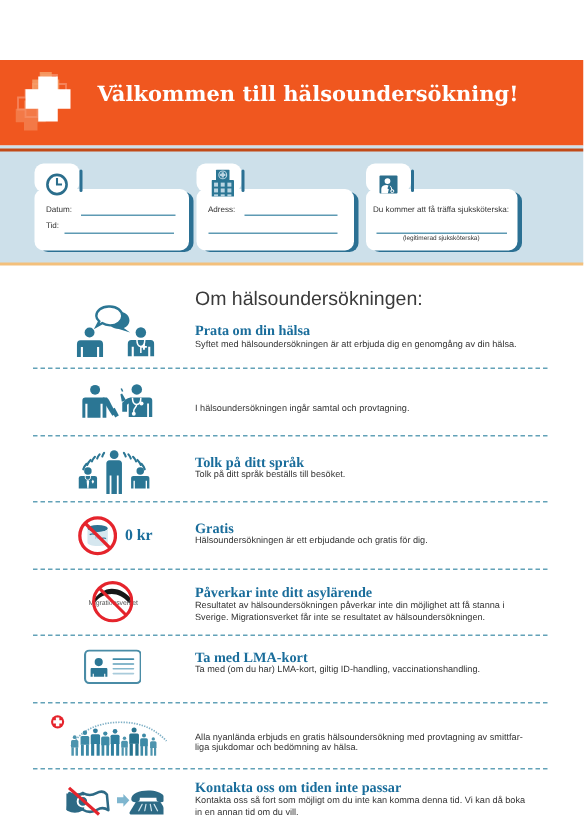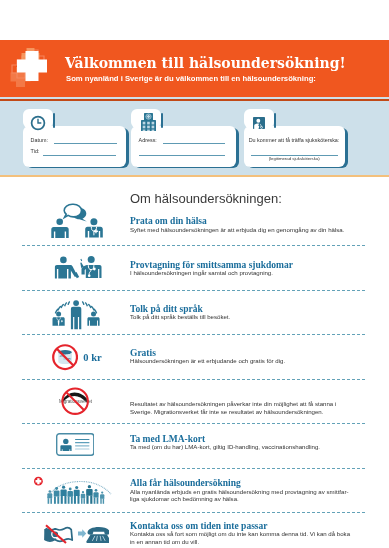--- a/index.html
+++ b/index.html
@@ -61,21 +61,20 @@
     <svg class="logo" viewBox="0 0 50 50">
       <g fill="none" stroke="#f5835a" stroke-width="1.2">
         <path d="M20 8 h10 v6 h6 v10 h-6 v6 h-10 v-6 h-6 v-10 h6 z"></path>
         <path d="M9 18 h8 v5 h5 v8 h-5 v5 h-8 v-5 h-5 v-8 h5 z"></path>
       </g>
       <path d="M18.5 6 h8 v5 h5 v8 h-5 v5 h-8 v-5 h-5 v-8 h5 z" fill="#f6a068" opacity="0.85"></path>
       <path d="M8 25 h9 v5.5 h5.5 v9 h-5.5 v5.5 h-9 v-5.5 h-5.5 v-9 h5.5 z" fill="#f59063" opacity="0.6"></path>
       <path d="M17.5 9 h13 v8.5 h8.5 v13 h-8.5 v8.5 h-13 v-8.5 h-8.5 v-13 h8.5 z" fill="#ffffff"></path>
     </svg>
     <div class="title">Välkommen till hälsoundersökning!</div>
-    <div class="subtitle">Som nyanländ i Sverige är du välkommen till en hälsoundersökning:</div>
   </div>
 
   <div class="blueband"></div>
   <div class="rule-dark"></div>
   <div class="rule-tan"></div>
 
   <div class="card" style="left:23px;top:69px;">
     <div class="sh tab-sh"></div>
       <div class="sh body-sh" style="width:103px;"></div>
     <div class="tab"></div>
@@ -174,21 +173,20 @@
       <path d="M32.0 20.9 l-2.8 1.0 -0.9 -5.1 1.1 -0.4 2.6 4.5 z"></path>
       <path d="M28.4 13.2 l0.9 2.0 0.9 -0.35 -0.9 -2.0 z"></path>
     </g>
     <g stroke="#ffffff" stroke-width="1.0" fill="none">
       <path d="M36.3 19.2 c0 2.9 0.8 4.4 2.8 4.4 s2.8 -1.5 2.8 -4.4"></path>
       <path d="M39.1 23.6 c0 2 -1.9 2.3 -1.9 4.1 v1.8"></path>
     </g>
     <circle cx="42.3" cy="23.0" r="1.4" fill="#fff"></circle>
     <circle cx="37.2" cy="29.8" r="1.3" fill="#fff"></circle>
   </svg>
-  <div class="rh" style="top:220.0px;">Provtagning för smittsamma sjukdomar</div>
   <div class="rb" style="top:229.2px;">I hälsoundersökningen ingår samtal och provtagning.</div>
   <div class="dash" style="top:250px;"></div>
 
   <svg class="ico" viewBox="0 0 56 40" style="left:44px;top:252px;width:56px;height:40px;">
     <g fill="#2b7694">
 
       <circle cx="14.6" cy="22.0" r="2.5"></circle>
       <path d="M8.5 33.7 v-6.9 c0 -0.9 0.6 -1.5 1.5 -1.5 h9.2 c0.9 0 1.5 0.6 1.5 1.5 v6.9 z"></path>
 
       <circle cx="49.5" cy="22.0" r="2.5"></circle>
@@ -243,20 +241,21 @@
   <div class="ico migblock" style="left:55px;top:346px;width:41px;height:30px;">
     <svg viewBox="0 0 82 60" style="position:absolute;left:0;top:0;width:41px;height:30px;">
       <path d="M13 31 c7 -12 17 -18 26 -18 c11 0 21 6 28 16 c-2 2 -4 3 -5 3 c-7 -8 -15 -12 -23 -12 c-9 0 -17 4 -23 12 c-1 0 -2 -0.5 -3 -1 z" fill="#171717"></path>
     </svg>
     <div class="migtext">Migrationsverket</div>
     <svg viewBox="0 0 60 60" style="position:absolute;left:6.2px;top:1px;width:28.3px;height:28.3px;">
       <circle cx="30" cy="30" r="27" fill="none" stroke="#e5242c" stroke-width="4.4"></circle>
       <path d="M10.9 10.9 L49.1 49.1" stroke="#e5242c" stroke-width="4.4"></path>
     </svg>
   </div>
+  <div class="rh" style="top:351.2px;">Påverkar inte ditt asylärende</div>
   <div class="rb" style="top:360.4px;">Resultatet av hälsoundersökningen påverkar inte din möjlighet att få stanna i Sverige. Migrationsverket får inte se resultatet av hälsoundersökningen.</div>
   <div class="dash" style="top:383px;"></div>
 
   <svg class="ico" viewBox="0 0 77 46" style="left:55.5px;top:393px;width:38.5px;height:23px;">
     <rect x="1.4" y="1.4" width="74.2" height="43.2" rx="5.5" fill="#fff" stroke="#4a8ca6" stroke-width="2.8"></rect>
     <circle cx="19.6" cy="16.8" r="5.4" fill="#2b7694"></circle>
     <path d="M8.8 36.2 v-9.9 c0 -1.1 0.7 -1.8 1.8 -1.8 h18.8 c1.1 0 1.8 0.7 1.8 1.8 v9.9 h-2.8 v-3.8 h-1.5 v3.8 h-13.8 v-3.8 h-1.5 v3.8 z" fill="#2b7694"></path>
     <g>
       <rect x="38" y="11.8" width="29" height="2.2" rx="1.1" fill="#3f8aa8"></rect>
       <rect x="38" y="18.2" width="29" height="2.2" rx="1.1" fill="#5fa0bb"></rect>
@@ -306,21 +305,20 @@
       <rect x="66.61" y="21.36" width="1.72" height="6.44" fill="#3d8aa6"></rect>
       <circle cx="72.20" cy="16.62" r="1.12" fill="#4d94ae"></circle>
       <path d="M70.04 22.66 v-3.46 a1.0 1.0 0 0 1 1.0 -1.0 h2.32 a1.0 1.0 0 0 1 1.0 1.0 v3.46 z" fill="#4d94ae"></path>
       <rect x="70.29" y="22.46" width="1.44" height="5.34" fill="#4d94ae"></rect>
       <rect x="72.67" y="22.46" width="1.44" height="5.34" fill="#4d94ae"></rect>
     </g>
 
     <circle cx="8.4" cy="5.2" r="4.4" fill="#e5242c"></circle>
     <path d="M7.25 2.35 h2.3 v1.75 h1.75 v2.3 h-1.75 v1.75 h-2.3 v-1.75 h-1.75 v-2.3 h1.75 z" fill="#fff"></path>
   </svg>
-  <div class="rh" style="top:437.9px;">Alla får hälsoundersökning</div>
   <div class="rb" style="top:447.5px;">Alla nyanlända erbjuds en gratis hälsoundersökning med provtagning av smittfar-​liga sjukdomar och bedömning av hälsa.</div>
   <div class="dash" style="top:472px;"></div>
 
   <svg class="ico" fill="#2d6a85" viewBox="0 0 132 48" style="left:42.5px;top:484px;width:66px;height:24px;">
 
     <g>
       <path d="M2.5 10 h22 v22 h-22 z" fill="#2d6a85"></path>
       <path d="M24.5 9.5 c6.5 3.5 12 3.5 18 0 c5 -2.8 10 -3 14 1.8 l2 21 c-5 -3.5 -10 -3.6 -15 -0.6 c-6 3.6 -13 3.6 -19 0 z" fill="#fff" stroke="#2d6a85" stroke-width="3.4" stroke-linejoin="round"></path>
       <path d="M24.5 9.5 c-6.5 3.5 -12 3.5 -18 0 l-2 22 c6 3.3 13 3.3 19 -0.3 z" fill="#2d6a85" stroke="#2d6a85" stroke-width="3.4" stroke-linejoin="round"></path>
       <circle cx="24.5" cy="20.5" r="7" fill="#2d6a85" stroke="#fff" stroke-width="2.6"></circle>

